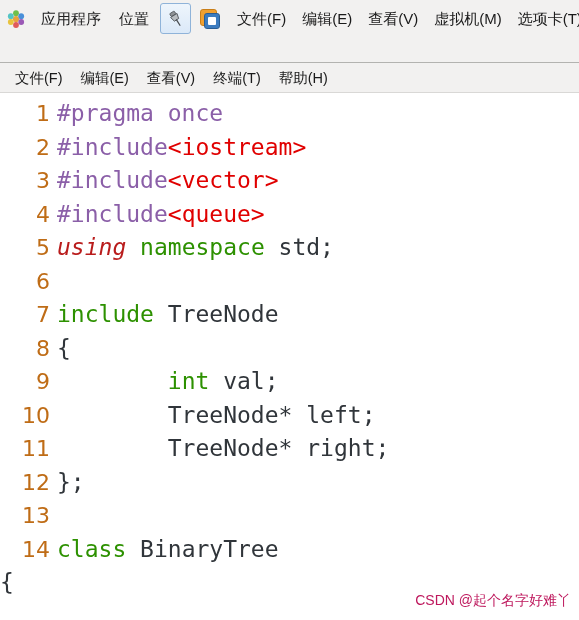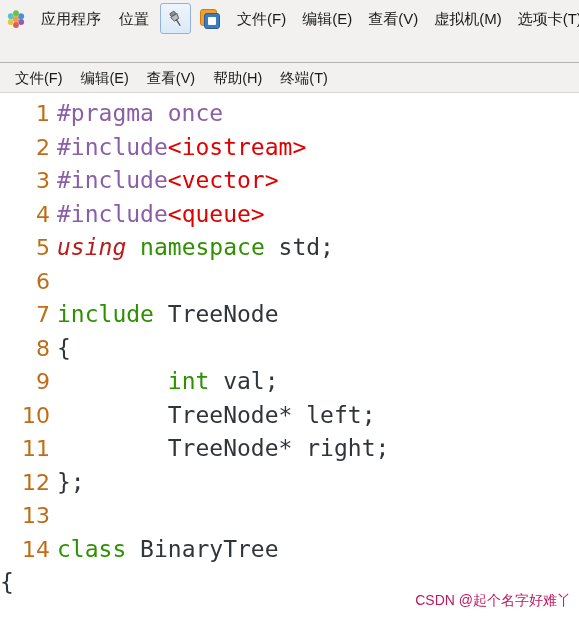--- a/index.html
+++ b/index.html
@@ -196,22 +196,22 @@
   </div>
 
 </div>
 
 <div class="panel-gap"></div>
 
 <div class="term-menubar">
   <span class="term-menu-item">文件(F)</span>
   <span class="term-menu-item">编辑(E)</span>
   <span class="term-menu-item">查看(V)</span>
+  <span class="term-menu-item">终端(T)</span>
   <span class="term-menu-item">帮助(H)</span>
-  <span class="term-menu-item">终端(T)</span>
 </div>
 
 <div class="code-area">
   <div id="code-lines">
       <div class="code-line"><span class="lineno">1</span><span class="code-text"><span class="tok-pre">#pragma once</span></span></div>
       <div class="code-line"><span class="lineno">2</span><span class="code-text"><span class="tok-pre">#include</span><span class="tok-str">&lt;iostream&gt;</span></span></div>
       <div class="code-line"><span class="lineno">3</span><span class="code-text"><span class="tok-pre">#include</span><span class="tok-str">&lt;vector&gt;</span></span></div>
       <div class="code-line"><span class="lineno">4</span><span class="code-text"><span class="tok-pre">#include</span><span class="tok-str">&lt;queue&gt;</span></span></div>
       <div class="code-line"><span class="lineno">5</span><span class="code-text"><span class="tok-kw">using</span><span class="tok-plain"> </span><span class="tok-type">namespace</span><span class="tok-plain"> std;</span></span></div>
       <div class="code-line"><span class="lineno">6</span><span class="code-text"><span class="tok-plain"></span></span></div>

